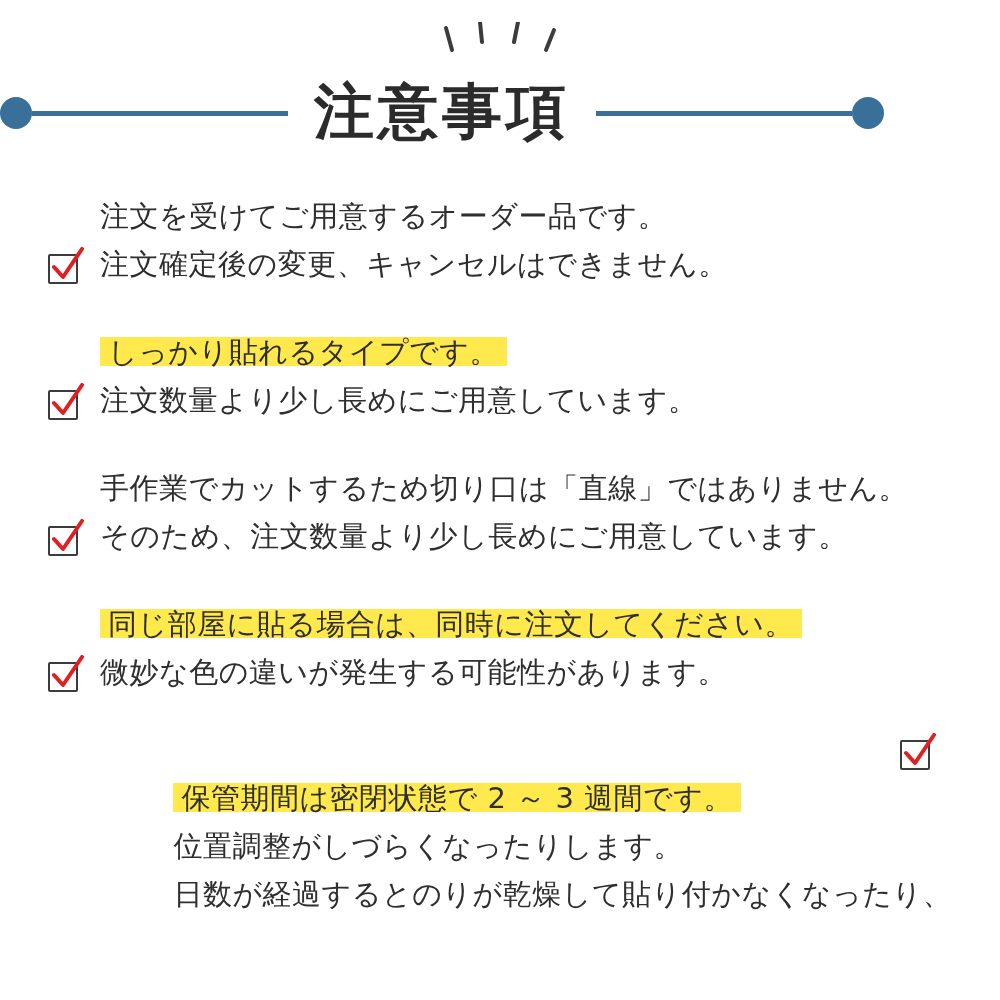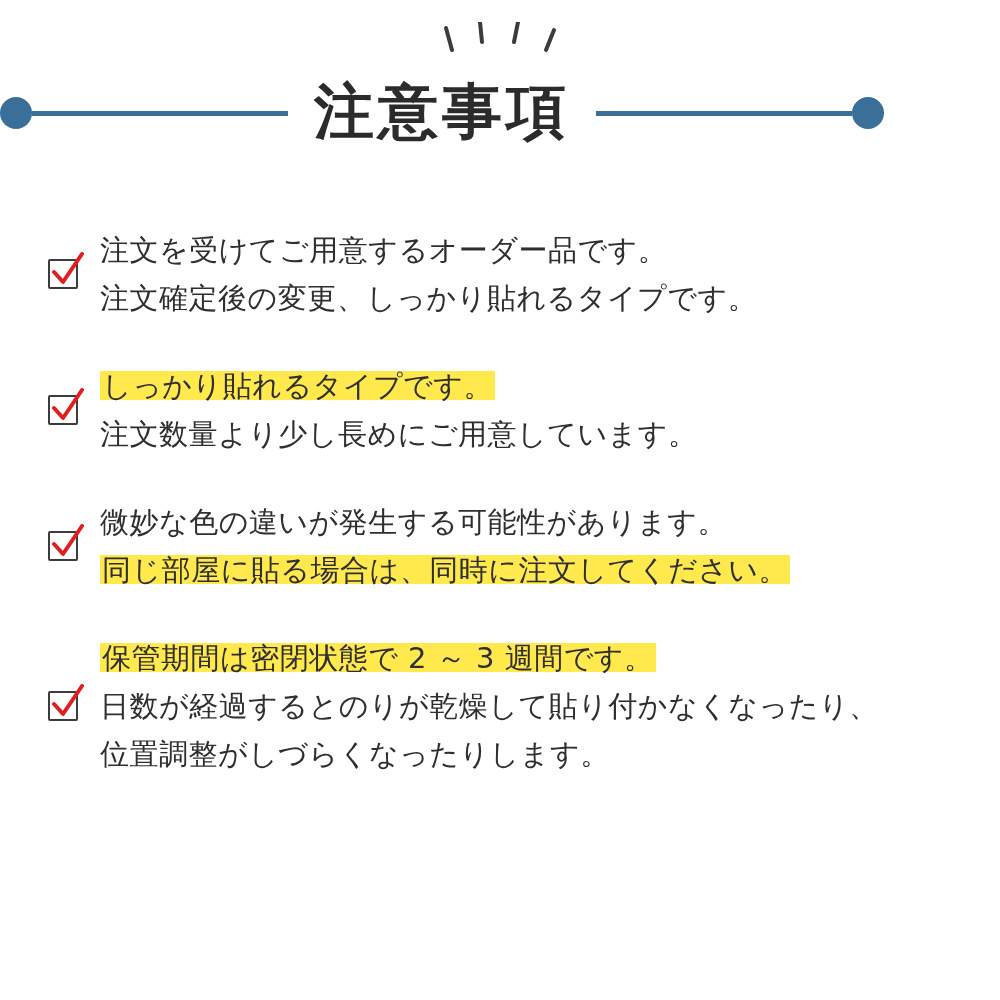--- a/index.html
+++ b/index.html
@@ -81,26 +81,25 @@
     position: absolute;
     top: 192px;
     left: 0;
     width: 1000px;
     padding: 0 48px;
     box-sizing: border-box;
   }
 
   .note {
     display: flex;
-    align-items: center;
+    align-items: flex-end;
     margin-bottom: 40px;
-    margin-top: 34px;
-  }
-
-  .note:last-child { margin-bottom: 0; }
+  }
+
+  .note:last-child { margin-bottom: 0; flex-direction: column; }
 
   .checkbox {
     flex: 0 0 auto;
     width: 34px;
     height: 34px;
     margin-top: 4px;
     margin-right: 18px;
     position: relative;
   }
 
@@ -130,21 +129,21 @@
   .line-text {
     font-size: 29px;
     line-height: 48px;
     color: #2f2f2f;
     letter-spacing: 0.5px;
     white-space: nowrap;
   }
 
   .line-text .hl {
     background: linear-gradient(transparent 6%, #ffe94d 6%, #ffe94d 92%, transparent 92%);
-    padding: 0 2px;
+    padding: 0 8px;
   }
 </style>
 </head>
 <body>
 
 <div class="page">
 
   <div class="header">
 
     <svg class="sparkle" viewBox="0 0 1000 50">
@@ -169,59 +168,71 @@
 
     <div class="note">
       <div class="checkbox">
         <span class="box"></span>
         <svg viewBox="0 0 40 40">
             <path d="M8 20 L17 30 L36 2" fill="none" stroke="#e02020" stroke-width="4" stroke-linecap="round" stroke-linejoin="round"></path>
           </svg>
       </div>
       <div class="lines">
         <div class="line-text"><span>注文を受けてご用意するオーダー品です。</span></div>
-        <div class="line-text"><span>注文確定後の変更、しっかり貼れるタイプです。</span></div>
+        <div class="line-text"><span>注文確定後の変更、キャンセルはできません。</span></div>
       </div>
     </div>
 
     <div class="note">
       <div class="checkbox">
         <span class="box"></span>
         <svg viewBox="0 0 40 40">
             <path d="M8 20 L17 30 L36 2" fill="none" stroke="#e02020" stroke-width="4" stroke-linecap="round" stroke-linejoin="round"></path>
           </svg>
       </div>
       <div class="lines">
         <div class="line-text"><span class="hl">しっかり貼れるタイプです。</span></div>
         <div class="line-text"><span>注文数量より少し長めにご用意しています。</span></div>
       </div>
     </div>
 
-
-    <div class="note">
-      <div class="checkbox">
-        <span class="box"></span>
-        <svg viewBox="0 0 40 40">
-            <path d="M8 20 L17 30 L36 2" fill="none" stroke="#e02020" stroke-width="4" stroke-linecap="round" stroke-linejoin="round"></path>
-          </svg>
-      </div>
-      <div class="lines">
+    <div class="note">
+      <div class="checkbox">
+        <span class="box"></span>
+        <svg viewBox="0 0 40 40">
+            <path d="M8 20 L17 30 L36 2" fill="none" stroke="#e02020" stroke-width="4" stroke-linecap="round" stroke-linejoin="round"></path>
+          </svg>
+      </div>
+      <div class="lines">
+        <div class="line-text"><span>手作業でカットするため切り口は「直線」ではありません。</span></div>
+        <div class="line-text"><span>そのため、注文数量より少し長めにご用意しています。</span></div>
+      </div>
+    </div>
+
+    <div class="note">
+      <div class="checkbox">
+        <span class="box"></span>
+        <svg viewBox="0 0 40 40">
+            <path d="M8 20 L17 30 L36 2" fill="none" stroke="#e02020" stroke-width="4" stroke-linecap="round" stroke-linejoin="round"></path>
+          </svg>
+      </div>
+      <div class="lines">
+        <div class="line-text"><span class="hl">同じ部屋に貼る場合は、同時に注文してください。</span></div>
         <div class="line-text"><span>微妙な色の違いが発生する可能性があります。</span></div>
-        <div class="line-text"><span class="hl">同じ部屋に貼る場合は、同時に注文してください。</span></div>
       </div>
     </div>
 
     <div class="note">
       <div class="checkbox">
         <span class="box"></span>
         <svg viewBox="0 0 40 40">
             <path d="M8 20 L17 30 L36 2" fill="none" stroke="#e02020" stroke-width="4" stroke-linecap="round" stroke-linejoin="round"></path>
           </svg>
       </div>
       <div class="lines">
         <div class="line-text"><span class="hl">保管期間は密閉状態で 2 ～ 3 週間です。</span></div>
+        <div class="line-text"><span>位置調整がしづらくなったりします。</span></div>
         <div class="line-text"><span>日数が経過するとのりが乾燥して貼り付かなくなったり、</span></div>
-        <div class="line-text"><span>位置調整がしづらくなったりします。</span></div>
       </div>
     </div>
 
   </div>
 </div>
 
 </body></html>

